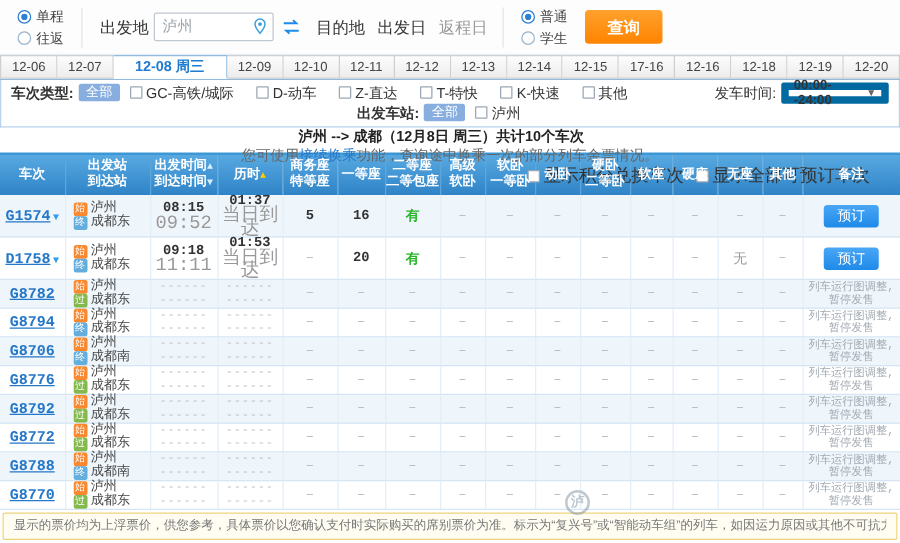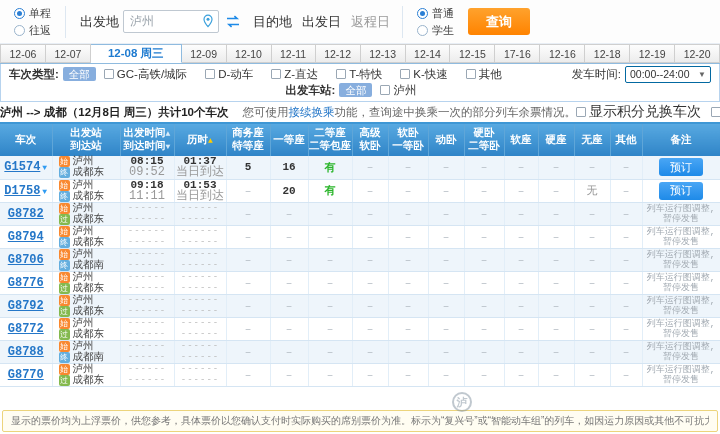--- a/index.html
+++ b/index.html
@@ -32,25 +32,25 @@
   .tab.sel { flex:2 1 auto; background:#fff; color:#1e7bd0; font-weight:bold; font-size:11.5px; border-color:#8fbbdf; border-bottom:1px solid #fff; }
 
   
   .filterbox { border:1px solid #b7d3ee; border-top:none; padding:2px 8px 3px 8px; background:#fff; }
   .filter-row { display:flex; align-items:center; height:16px; font-size:11.5px; color:#333;justify-content:center; }
   .filter-label { font-weight:bold; white-space:nowrap; margin-right:4px; }
   .badge-all { background:#87aede; color:#fff; font-size:10.5px; border-radius:2px; padding:0 6px; line-height:14px; margin-right:8px; cursor:pointer; }
   .chk-item { display:flex; align-items:center; gap:3px; margin-right:18px; cursor:pointer; white-space:nowrap; }
   .chk { width:10px; height:10px; border:1px solid #9aa7b4; background:#fff; border-radius:1px; flex:0 0 auto; }
   .time-filter { margin-left:auto; display:flex; align-items:center; gap:4px; font-size:11.5px; }
-  .select { width:86px; height:17px; border:1px solid #0369a1; border-radius:2px; background:#fff; font-size:10.5px; color:#333; display:flex; align-items:center; justify-content:space-between; padding:0 4px; cursor:pointer; }
+  .select { width:86px; height:17px; border:6px solid #0369a1; border-radius:2px; background:#fff; font-size:10.5px; color:#333; display:flex; align-items:center; justify-content:space-between; padding:0 4px; cursor:pointer;font-weight:bold; }
   .select .caret { font-size:8px; color:#666; }
 
   
-  .summary { display:flex; align-items:center; height:22px; padding:0 0; font-size:11.5px; border-bottom:2px solid #3e97d5; }
+  .summary { display:flex; align-items:center; height:22px; padding:0 24px; font-size:11.5px; border-bottom:2px solid #3e97d5;flex-direction:column; }
   .route-title { font-weight:bold; color:#222; margin-right:14px; white-space:nowrap; }
   .hint { color:#666; white-space:nowrap; }
   .link { color:#2577c8; cursor:pointer; }
   .toggles { margin-left:auto; display:flex; gap:10px; }
   .toggles .chk-item { margin-right:0; font-size:14px; }
 
   
   table { width:720px; border-collapse:collapse; table-layout:fixed;font-family:Liberation Mono, monospace; }
   thead td { background:linear-gradient(#58a9e1,#2f84c7); color:#fff; font-size:10.5px; font-weight:bold; text-align:center; height:32px; border-right:1px solid #5fa6d8; padding:1px 0; line-height:13px; }
   .hdr-arrow { font-size:8px; color:#d9ecfa; }
@@ -59,21 +59,21 @@
   tbody tr.alt { background:#eef5fb; }
   .train-no { color:#2577c8; font-weight:bold; font-size:12px; text-decoration:underline; cursor:pointer; }
   .caret-dn { color:#2f9bf2; font-size:8px; margin-left:2px; cursor:pointer; }
   .st-line { display:flex; align-items:center; gap:3px; justify-content:flex-start; padding-left:6px; font-size:10.5px; color:#444; line-height:11px; height:11px; }
   .st-ico { width:11px; height:11px; border-radius:2px; color:#fff; font-size:8px; line-height:11px; text-align:center; flex:0 0 auto; }
   .st-ico.start { background:#f9882f; }
   .st-ico.end { background:#64aede; }
   .st-ico.pass { background:#84b94e; }
   .tl { font-size:11px; line-height:11px; }
   .tl.b { font-weight:bold; color:#333; }
-  .tl.g { color:#999; font-size:12px; }
+  .tl.g { color:#999; font-size:15px; }
   .tl.dash { color:#bbb; font-size:9px; letter-spacing:1px; }
   .seat-num { font-weight:bold; color:#333; }
   .seat-avail { color:#2ab52a; font-weight:bold; }
   .seat-none { color:#999; }
   .seat-dash { color:#b5bcc4; }
   .btn-book { width:44px; height:18px; border:none; border-radius:3px; background:linear-gradient(#4aa6f5,#1e8ae8); color:#fff; font-size:11px; cursor:pointer; font-family:inherit; }
   .remark-txt { font-size:9px; color:#a3abb3; line-height:10px; display:block; padding:0 2px; }
 
   
   .notes { position:absolute; left:2px; right:2px; bottom:2px; border:1px solid #ecd47c; background:#fffdf2; border-radius:2px; padding:3px 8px; font-size:10px; color:#555; line-height:14px; }

